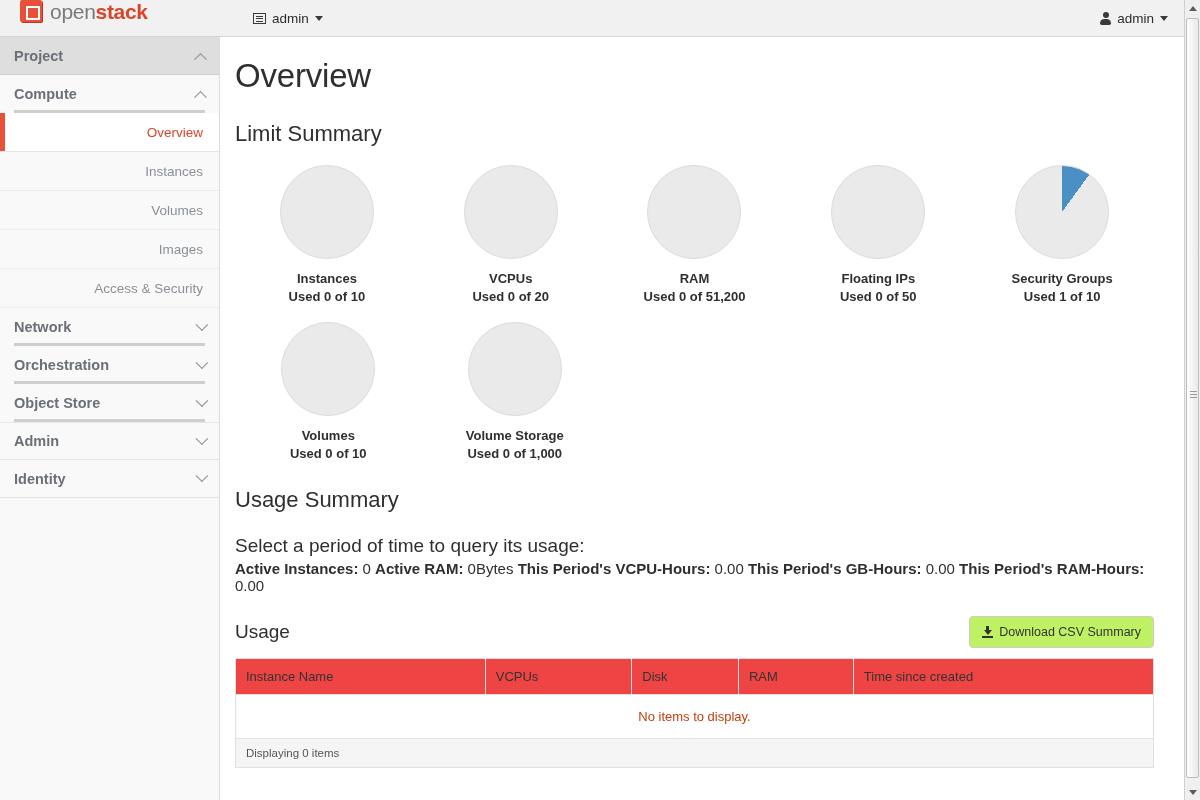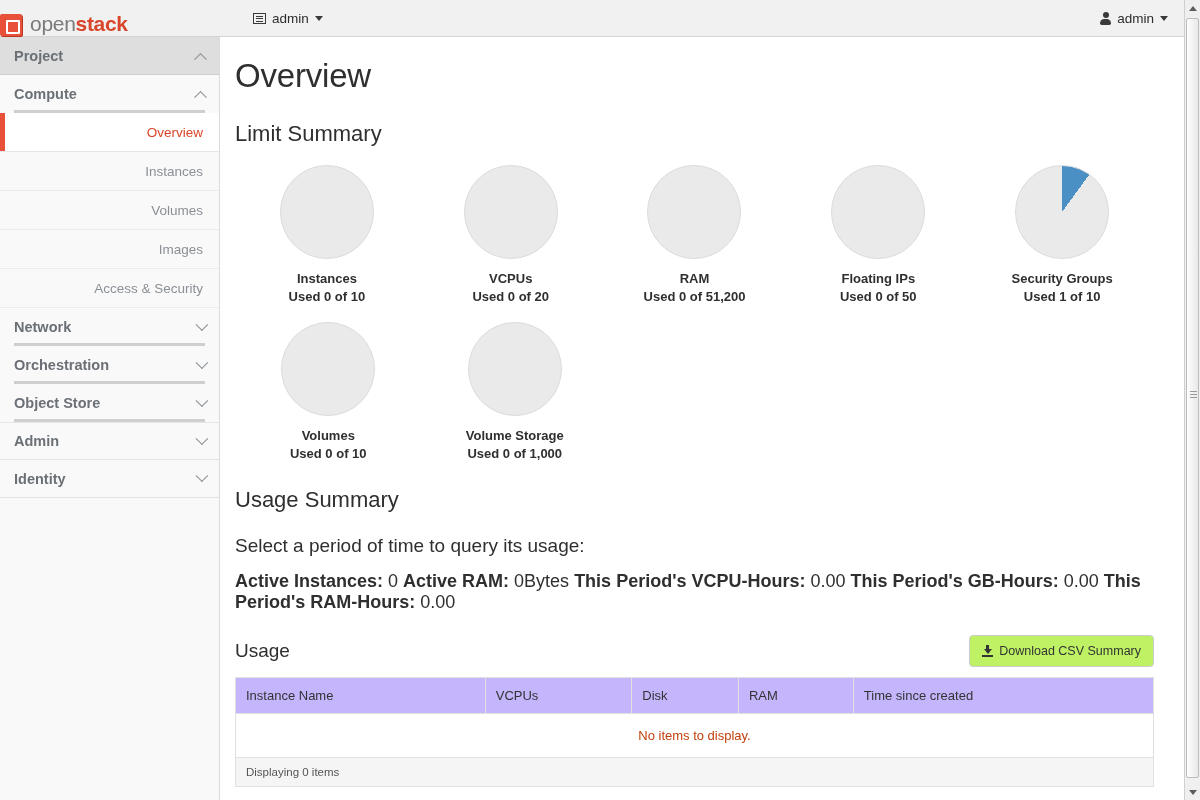--- a/index.html
+++ b/index.html
@@ -17,22 +17,22 @@
   
   .topbar {
     position: absolute; top: 0; left: 0;
     width: 1184px; height: 37px;
     background: #f1f1f1;
     border-bottom: 1px solid #d5d5d5;
     display: flex; align-items: center;
   }
   .brand {
     width: 220px; height: 36px;
-    display: flex; align-items: flex-end;
-    padding-left: 0;
+    display: flex; align-items: flex-start;
+    padding-left: 20px;
   }
   .brand-logo {
     width: 22px; height: 22px;
     background: #e8503a;
     border-radius: 2px;
     position: relative;
     margin-right: 8px;
     box-shadow: 1px 1px 0 #b8381f;
   }
   .brand-logo::after {
@@ -237,22 +237,22 @@
     font-family: "Liberation Sans", sans-serif;
     cursor: pointer;
   }
   .form-hint {
     margin-left: 12px;
     font-size: 11.5px;
     color: #6f6f6f;
   }
 
   .stats-line {
-    margin-top: 14px;
-    font-size: 18px;
+    margin-top: 3px;
+    font-size: 15px;
     color: #2f2f2f;
   }
   .stats-line b { font-weight: bold; }
   .stats-line span.v { font-weight: normal; }
 
   
   .table-head-row {
     display: flex; align-items: center; justify-content: space-between;
     margin-top: 22px;
   }
@@ -290,21 +290,21 @@
     width:11px; height:2px; background:#333;
   }
 
   table.usage-table {
     width: 100%;
     margin-top: 10px;
     border-collapse: collapse;
     font-size: 13px;
   }
   table.usage-table th {
-    background: #c4b5fd;
+    background: #ef4444;
     border: 1px solid #e0e0e0;
     border-left: none;
     text-align: left;
     font-weight: normal;
     color: #333333;
     padding: 10px 10px;
   }
   table.usage-table th:first-child { border-left: 1px solid #e0e0e0; }
   table.usage-table td.empty {
     border: 1px solid #e0e0e0;

